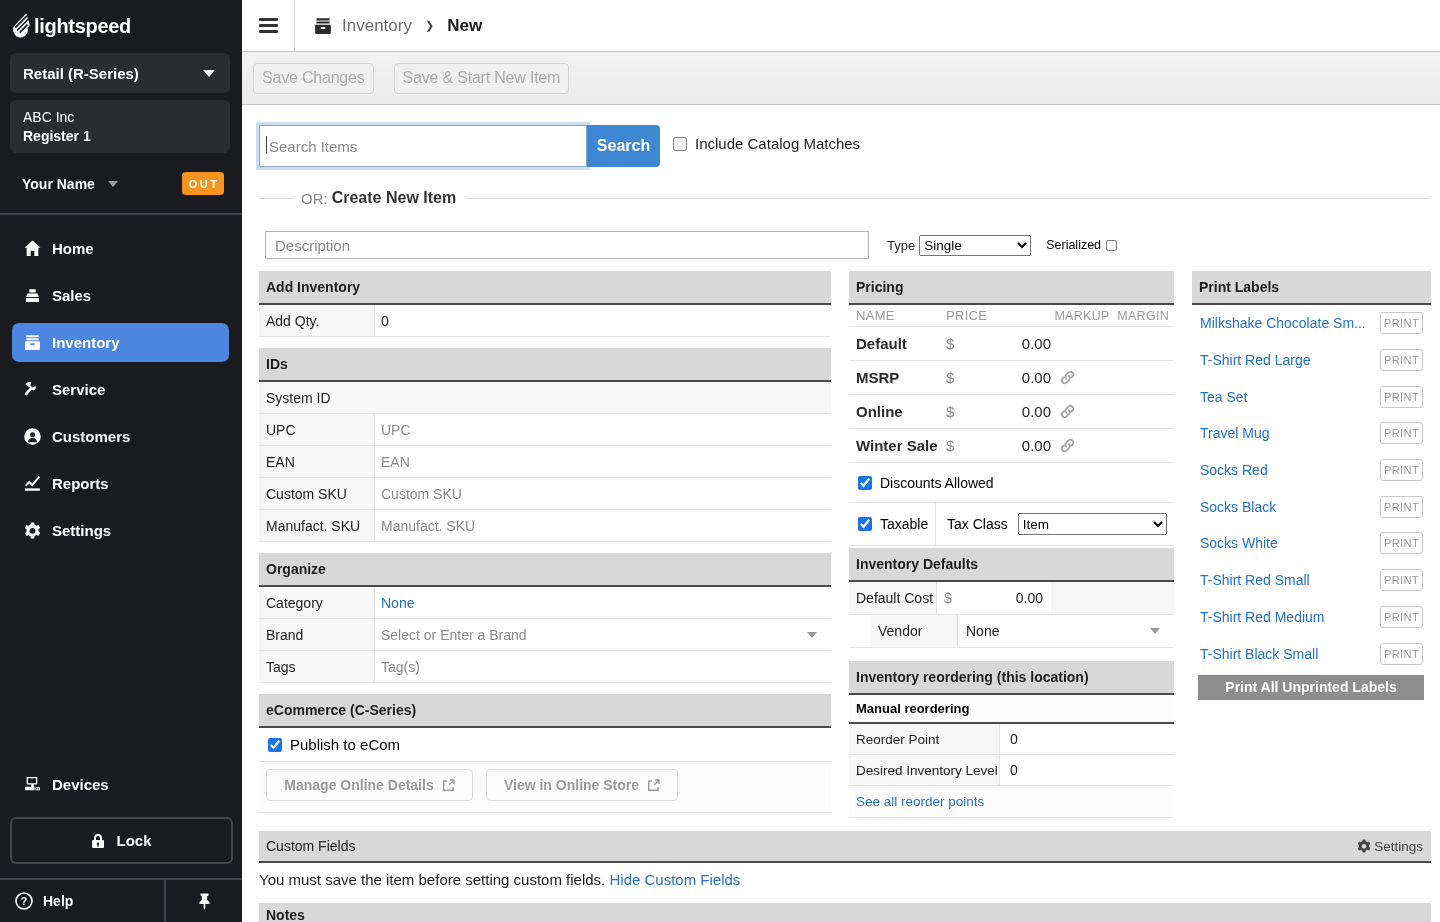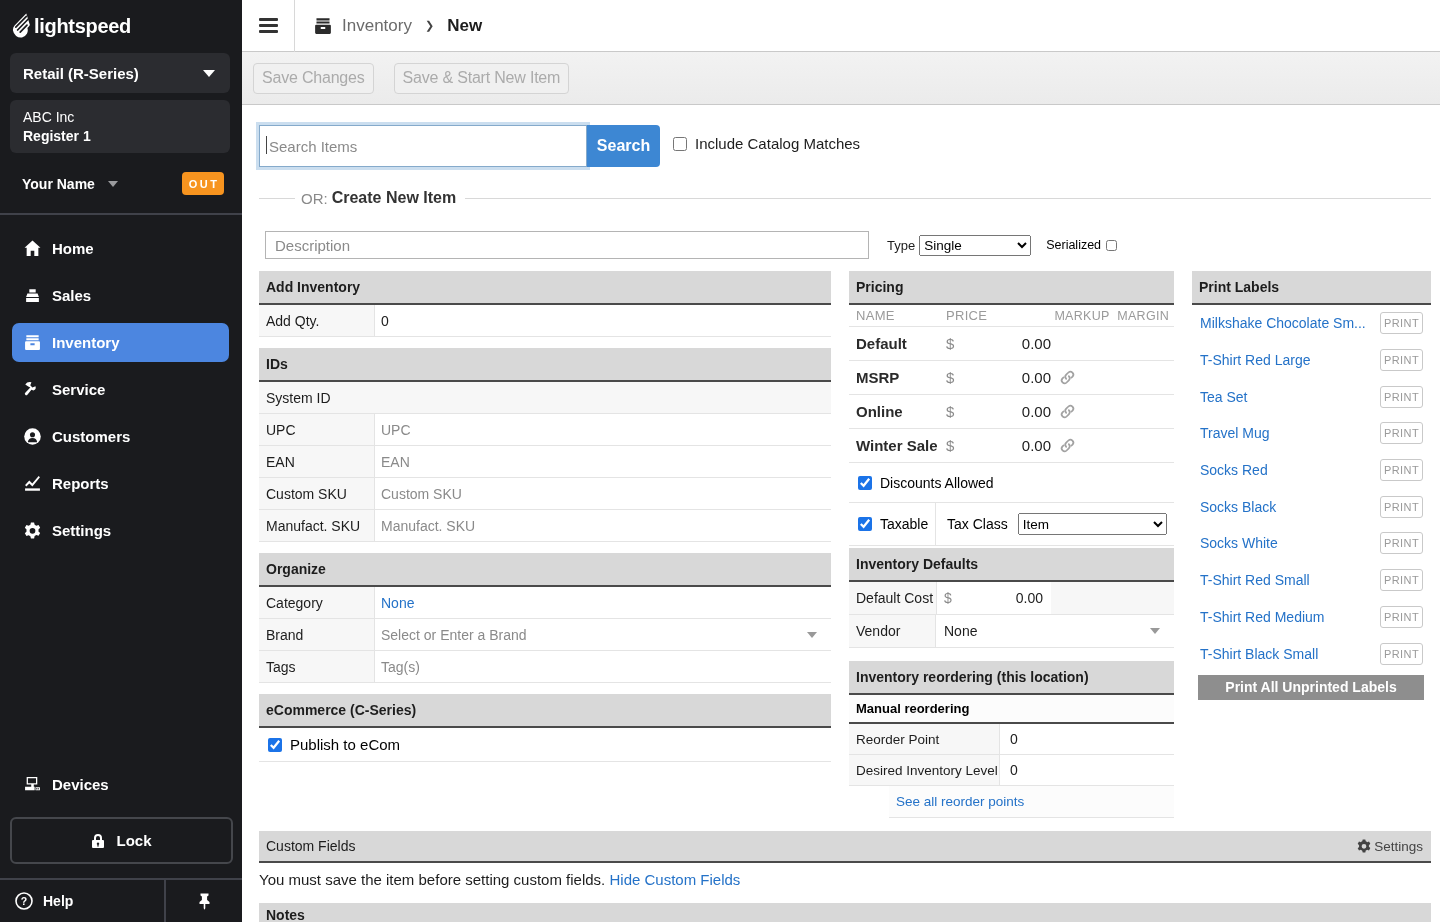--- a/index.html
+++ b/index.html
@@ -277,20 +277,28 @@
               <div class="val ph">Select or Enter a Brand<span class="sel-caret"></span></div>
             </div>
           <div class="row">
               <div class="lbl">Tags</div>
               <div class="val ph">Tag(s)</div>
             </div>
         </div>
         <div class="panel">
           <div class="panel-h">eCommerce (C-Series)</div>
           <div class="chk-row" style="height:34px;font-size:15px;"><input type="checkbox" checked="" style="">Publish to eCom</div>
+          <div style="background:#fcfcfc;border-bottom:1px solid #e4e4e4;padding:7px 0 11px 7px;display:flex;gap:13px;">
+            <div class="ecom-btn" style="width:207px;height:32px;border:1px solid #ddd;border-radius:4px;display:flex;align-items:center;justify-content:center;gap:8px;color:#9b9b9b;font-weight:bold;font-size:14px;">Manage Online Details <svg width="13" height="13" viewBox="0 0 13 13">
+                  <path fill="none" stroke="#9b9b9b" stroke-width="1.4" d="M5 2 H1.7 V11.3 H11 V8 M7.2 5.8 L12 1 M8 1 h4 v4"></path>
+                </svg></div>
+            <div class="ecom-btn" style="width:192px;height:32px;border:1px solid #ddd;border-radius:4px;display:flex;align-items:center;justify-content:center;gap:8px;color:#9b9b9b;font-weight:bold;font-size:14px;">View in Online Store <svg width="13" height="13" viewBox="0 0 13 13">
+                  <path fill="none" stroke="#9b9b9b" stroke-width="1.4" d="M5 2 H1.7 V11.3 H11 V8 M7.2 5.8 L12 1 M8 1 h4 v4"></path>
+                </svg></div>
+          </div>
         </div>
       </div>
       <div class="col-mid">
         <div class="panel p-pricing">
           <div class="panel-h">Pricing</div>
           <div class="pr-head">
               <span style="padding-left:7px;width:97px;">NAME</span>
               <span style="width:105px;">PRICE</span>
               <span style="flex:1;text-align:right;padding-right:5px;white-space:nowrap;font-size:12.5px;">MARKUP&nbsp; MARGIN</span>
             </div>
@@ -350,36 +358,36 @@
           <div class="row" style="height:33px;background:#f7f7f7;">
               <div class="lbl" style="width:87px;min-width:87px;border-right:none;">Default Cost</div>
               <div class="val" style="padding-left:0;">
                 <span style="background:#fff;width:115px;height:100%;display:flex;align-items:center;padding:0 8px 0 7px;border-left:1px solid #e4e4e4;">
                   <span style="color:#8a8a8a;">$</span>
                   <span style="flex:1;text-align:right;">0.00</span>
                 </span>
               </div>
             </div>
           <div class="row" style="height:33px;">
-              <div class="lbl" style="width:87px;min-width:87px;">Vendor</div>
+              <div class="lbl" style="width:87px;min-width:87px;margin-left:22px;">Vendor</div>
               <div class="val" style="padding-left:8px;">None<span class="sel-caret"></span></div>
             </div>
         </div>
         <div class="panel">
           <div class="panel-h">Inventory reordering (this location)</div>
           <div style="border-bottom:2px solid #4a4a4a;background:#fcfcfc;height:29px;display:flex;align-items:center;padding-left:7px;font-size:13px;font-weight:bold;text-align:center;">Manual reordering</div>
           <div class="row" style="height:31px;">
               <div class="lbl" style="width:151px;min-width:151px;font-size:13.5px;">Reorder Point</div>
               <div class="val" style="padding-left:10px;">0</div>
             </div>
           <div class="row" style="height:31px;">
               <div class="lbl" style="width:151px;min-width:151px;font-size:13.5px;">Desired Inventory Level</div>
               <div class="val" style="padding-left:10px;">0</div>
             </div>
-          <div style="background:#fcfcfc;border-bottom:1px solid #e4e4e4;height:32px;display:flex;align-items:center;padding-left:7px;font-size:13.5px;margin-left:40px;">
+          <div style="background:#fcfcfc;border-bottom:1px solid #e4e4e4;height:32px;display:flex;align-items:center;padding-left:7px;font-size:13.5px;">
               <a class="link" href="#reorder">See all reorder points</a>
             </div>
         </div>
       </div>
       <div class="col-right">
         <div class="panel">
           <div class="panel-h">Print Labels</div>
           <div>
             <div class="pl-row">
                 <a href="#p">Milkshake Chocolate Sm...</a>

